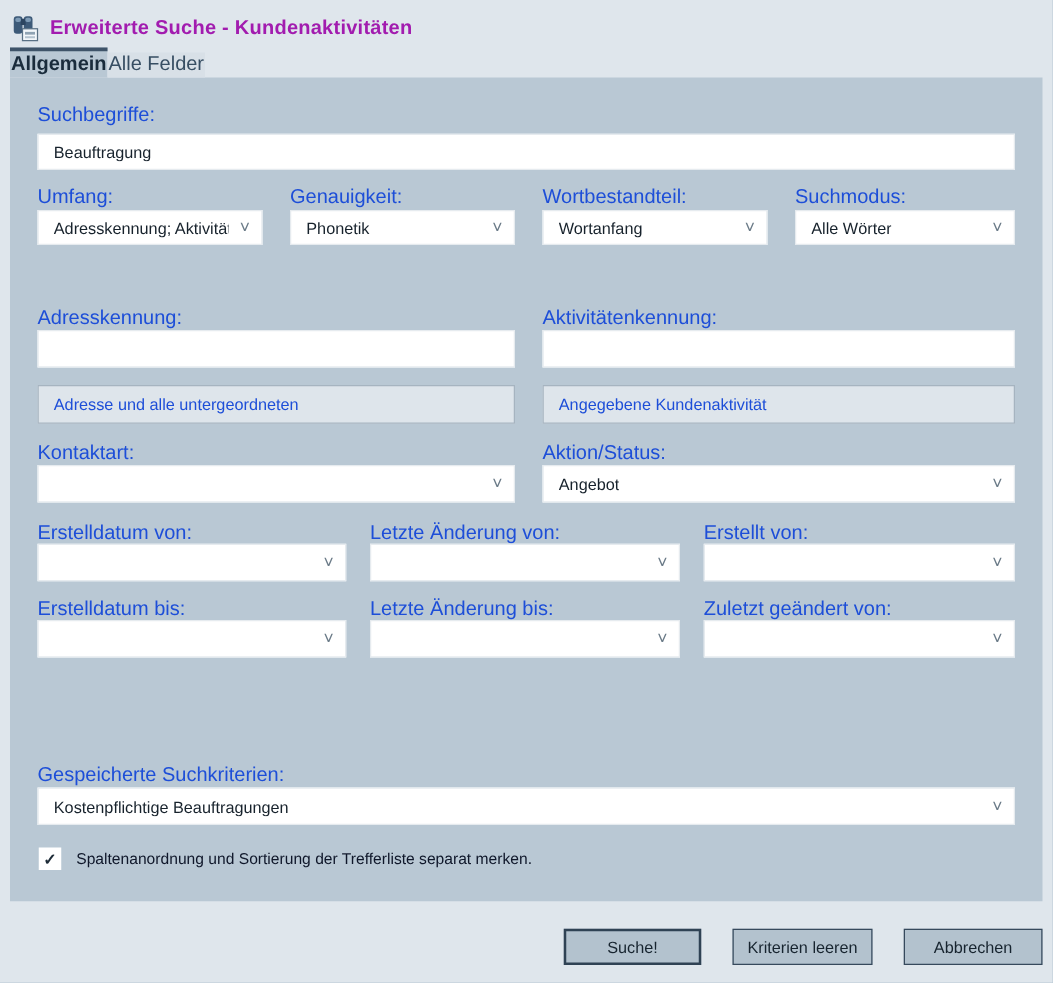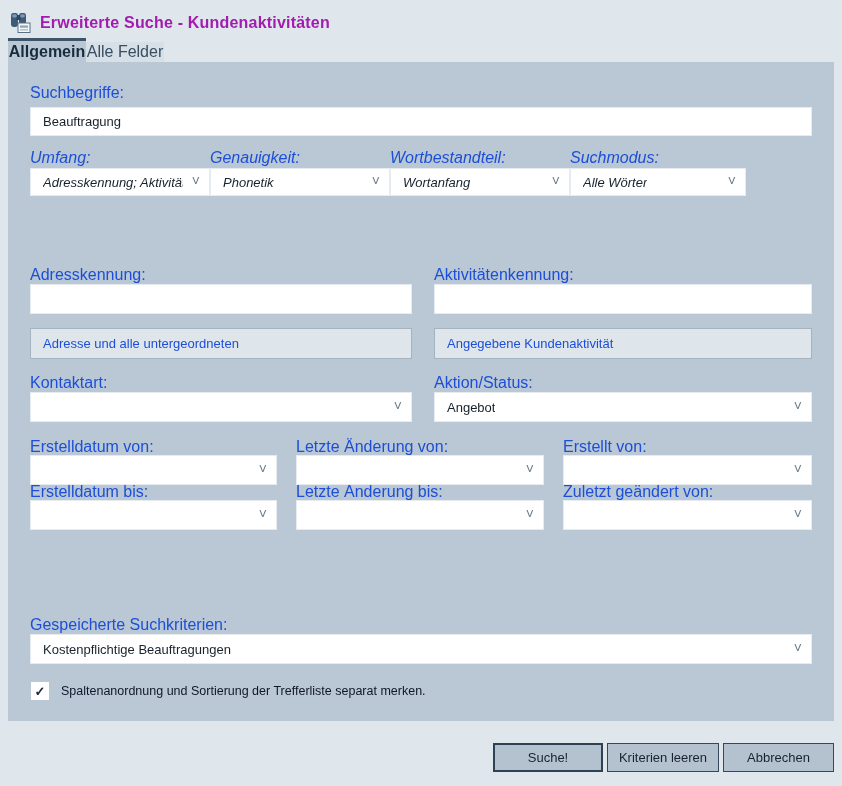--- a/index.html
+++ b/index.html
@@ -63,45 +63,45 @@
     font-size: 14px; color: #6b7b88; line-height: 1;
   }
   .combo.tall { height: 30px; margin-top: 2px; }
 
   .scope-field {
     height: 31px; margin-top: 14px; background: #dee5eb;
     border: 1px solid #a6b4c0; display: flex; align-items: center;
     padding: 0 12px; font-size: 13px; color: #1d4ed8;
   }
 
-  .grid4 { display: grid; grid-template-columns: 180px 180px 180px 176px; margin-top: 15px; font-style: italic; }
+  .grid4 { display: grid; grid-template-columns: 180px 180px 180px 176px; column-gap: 22px; margin-top: 15px; }
   .grid2 { display: grid; grid-template-columns: 382px 378px; column-gap: 22px; }
-  .grid2.kennung { margin-top: 72px; }
+  .grid2.kennung { margin-top: 52px; }
   .grid2.kennung .text-input { margin-top: 2px; height: 30px; }
   .grid2.kontakt { margin-top: 17px; }
   .grid3 { display: grid; grid-template-columns: 247px 248px 249px; column-gap: 19px; }
   .grid3.r1 { margin-top: 18px; }
-  .grid3.r2 { }
+  .grid3.r2 { margin-top: 16px; }
   .grid3 .combo { height: 30px; margin-top: 1px; }
 
   .saved-block { margin-top: 88px; }
   .saved-block .combo { height: 30px; margin-top: 2px; }
 
   .checkbox-row { display: flex; align-items: center; margin-top: 18px; }
   .checkbox {
     width: 18px; height: 18px; background: #ffffff; margin-left: 1px;
     display: flex; align-items: center; justify-content: center;
     font-size: 13px; font-weight: bold; color: #1d2b37; cursor: default;
   }
   .checkbox-row .cb-label { font-size: 12.5px; margin-left: 12px; color: #0f172a; }
 
   
   .button-bar {
     display: flex; justify-content: flex-end; align-items: center;
-    margin: 22px 8px 0 8px; gap: 4px;
+    margin: 22px 8px 0 8px; gap: 25px;
   }
   .btn {
     height: 29px; background: #b3c2ce; border: 1px solid #36495c;
     font-family: "Liberation Sans", sans-serif; font-size: 13px; color: #17242f;
     display: flex; align-items: center; justify-content: center; cursor: default;
   }
   .btn.default { border: 2px solid #2f4254; width: 110px; }
   .btn.clear { width: 112px; }
   .btn.cancel { width: 111px; }
 </style>

